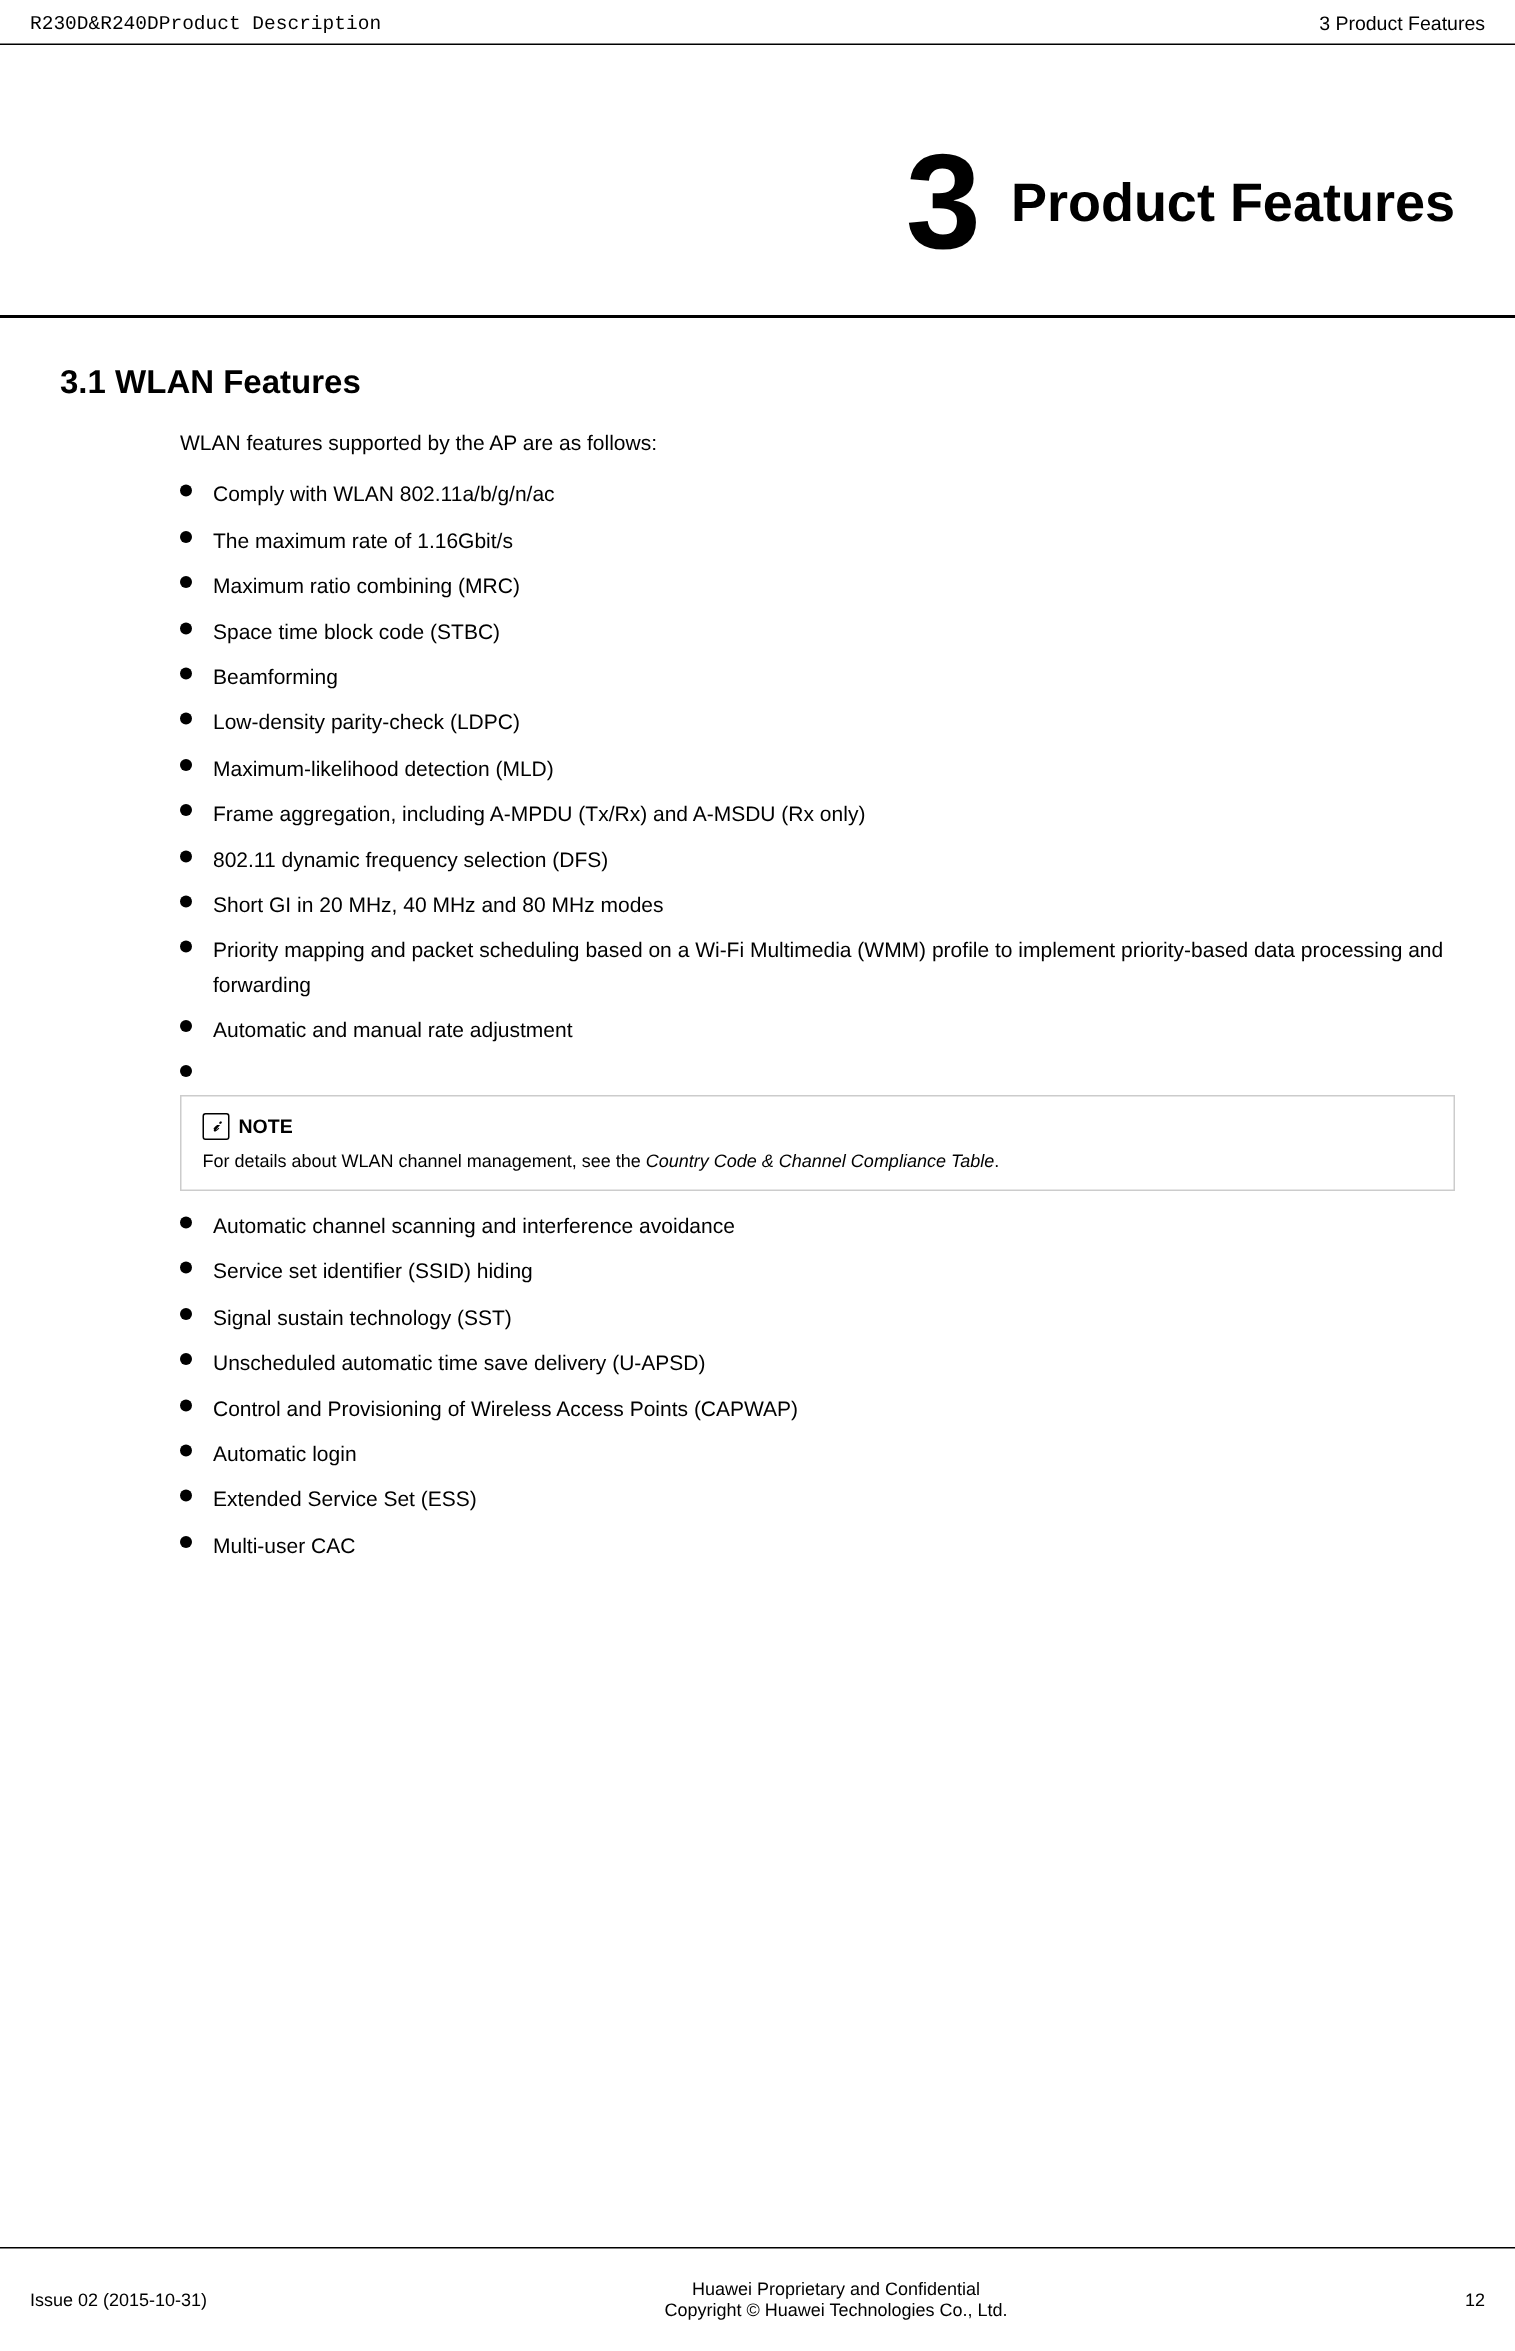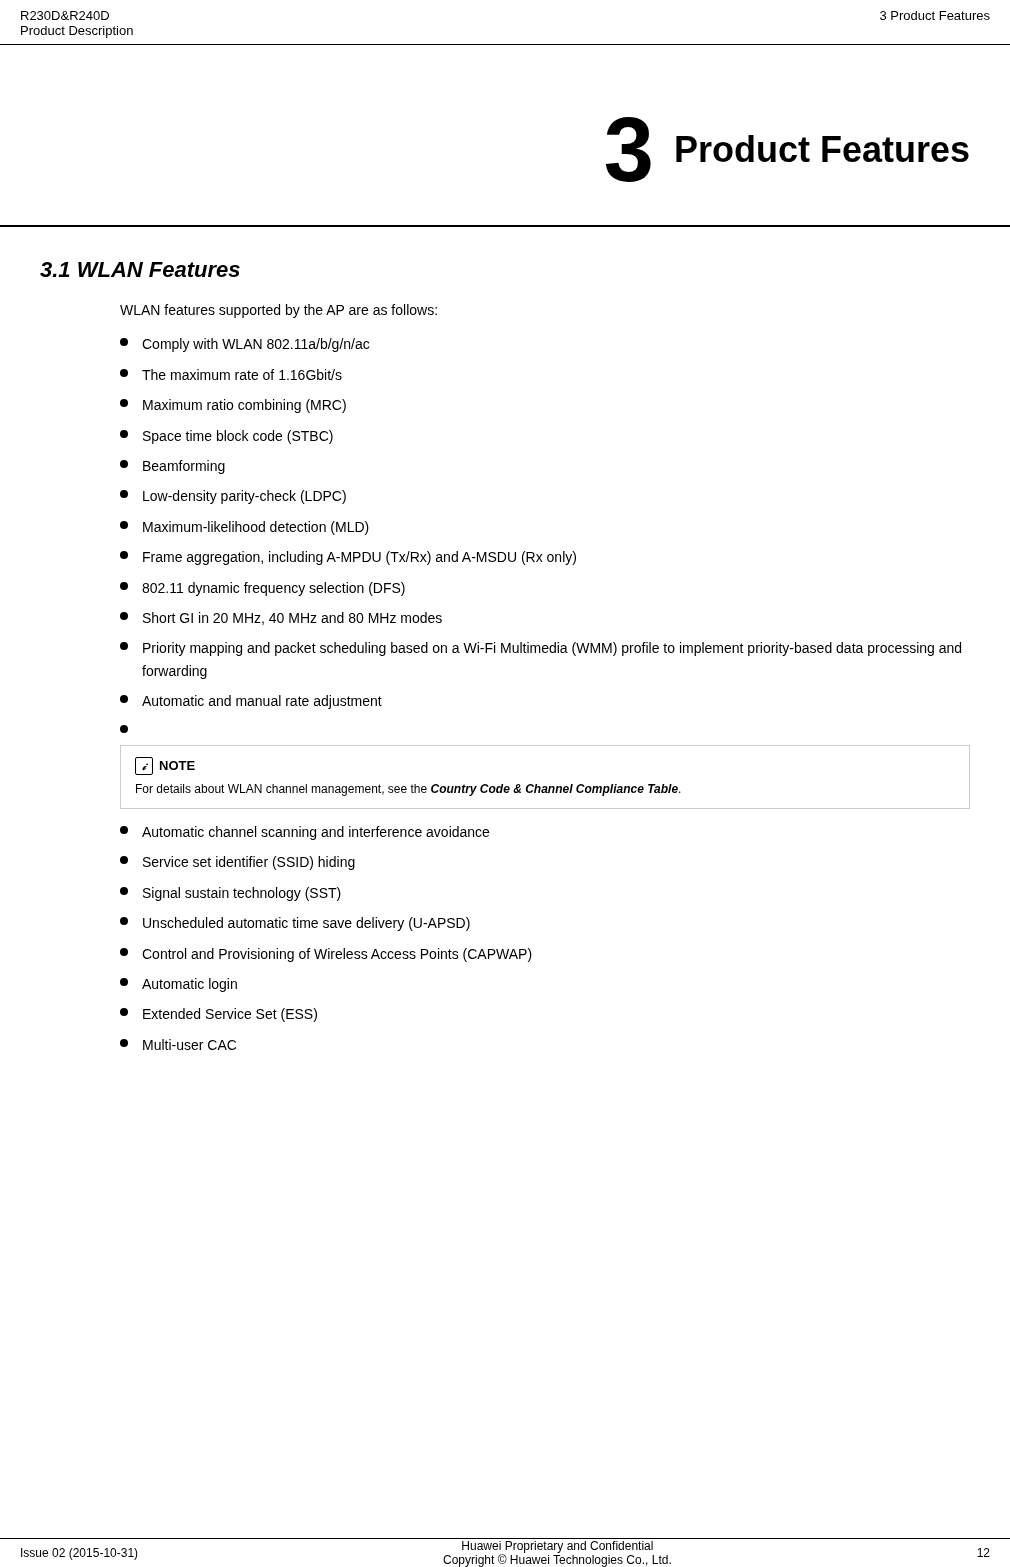--- a/index.html
+++ b/index.html
@@ -22,21 +22,21 @@
       display: flex;
       justify-content: space-between;
       align-items: flex-start;
       padding: 8px 20px 6px 20px;
       border-bottom: 1px solid #000;
       font-size: 13px;
     }
 
     .header-left {
       display: flex;
-      flex-direction: column;
+      font-family: Liberation Mono, monospace;
     }
 
     .header-right {
       text-align: left;
     }
 
     .chapter-hero {
       display: flex;
       align-items: center;
       justify-content: flex-end;
@@ -54,21 +54,20 @@
 
     .chapter-title {
       font-size: 36px;
       font-weight: bold;
     }
 
     .section-title {
       font-size: 22px;
       font-weight: bold;
       margin: 20px 40px 16px 40px;
-      font-style: italic;
     }
 
     .intro-text {
       margin: 0 40px 12px 120px;
       font-size: 14px;
       line-height: 1.6;
     }
 
     .bullet-list {
       margin: 0 40px 0 120px;
@@ -123,33 +122,32 @@
       font-weight: bold;
     }
 
     .note-text {
       font-size: 12px;
       color: #000;
     }
 
     .note-text em {
       font-style: italic;
-      font-weight: bold;
     }
 
     .footer-bar {
       position: absolute;
       bottom: 0;
       left: 0;
       right: 0;
       border-top: 1px solid #000;
       display: flex;
       justify-content: space-between;
       align-items: center;
-      padding: 0 20px;
+      padding: 20px 20px;
       font-size: 12px;
       margin-top: 48px;
     }
 
     .footer-center {
       text-align: center;
       flex: 1;
     }
   </style>
 </head>

